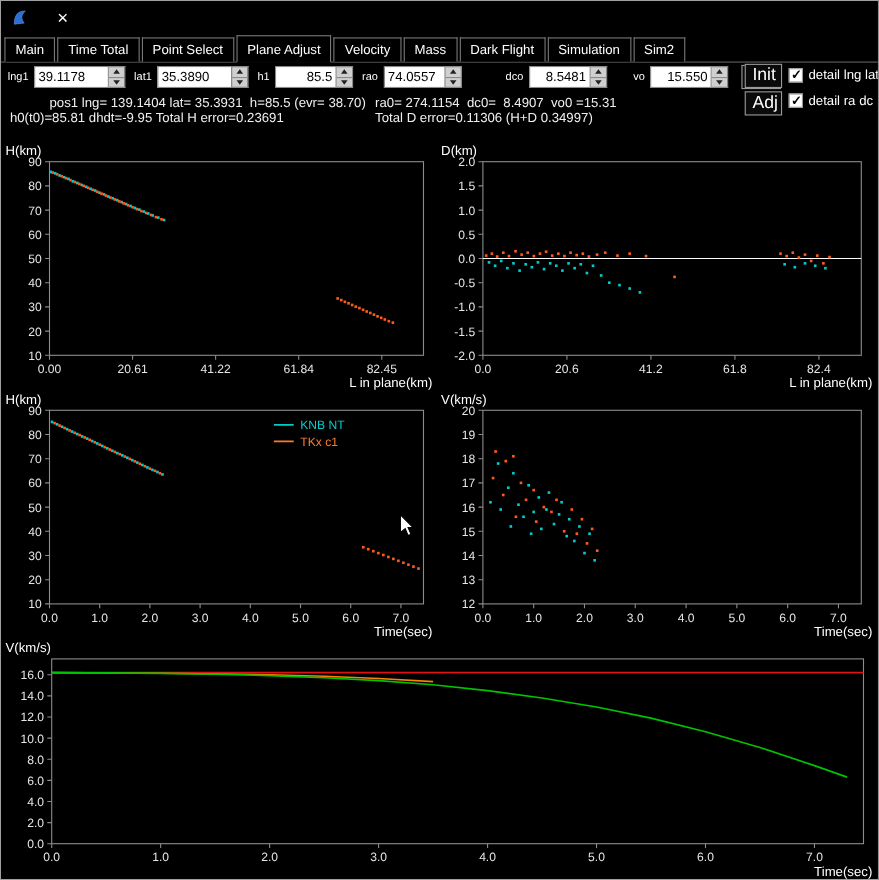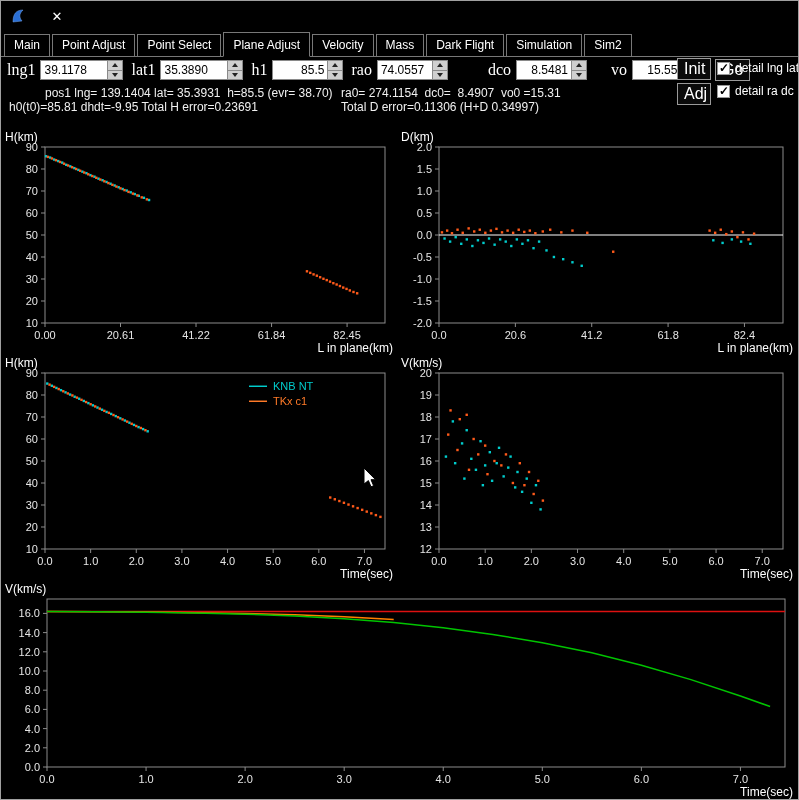--- a/index.html
+++ b/index.html
@@ -10,21 +10,21 @@
   .title-text{flex:1;color:#f0f0f0;}
   .close-btn{width:46px;height:30px;display:flex;align-items:center;justify-content:center;font-size:13px;color:#fff;cursor:default;}
   .tabs{position:absolute;top:30px;left:0;right:0;height:26px;display:flex;align-items:flex-end;padding-left:3px;border-bottom:1px solid #787878;background:#000;}
   .tab{font-size:12px;padding:3px 9px 4px;border:1px solid #787878;border-bottom:none;margin-right:2px;background:#000;color:#ffffff;white-space:nowrap;}
   .tab.checked{padding-top:5px;margin-bottom:-1px;border-bottom:1px solid #000;z-index:2;}
   .header{position:absolute;top:56px;left:0;right:0;height:58px;background:#000;}
   .fieldrow{position:absolute;left:6px;top:2px;display:flex;align-items:center;}
   .fgroup{display:flex;align-items:center;margin-right:8px;}
   .gap-dco{margin-left:32px;}
   .gap-vo{margin-left:16px;}
-  .flabel{font-size:16px;margin-right:5px;white-space:nowrap;font-family:Liberation Serif, serif;}
+  .flabel{font-size:10px;margin-right:5px;white-space:nowrap;}
   .finput{height:20px;border:1px solid #8a8a8a;background:#fff;color:#000;font-size:12px;font-family:inherit;padding:0 3px;}
   .w52{width:68px;}.w56{width:56px;}.ta-r{text-align:right;padding-left:12px;}
   .spin{display:flex;flex-direction:column;width:15px;height:20px;border:1px solid #8a8a8a;border-left:none;}
   .sbtn{flex:1;background:#cfcfcf;display:flex;align-items:center;justify-content:center;}
   .sbtn + .sbtn{border-top:1px solid #8a8a8a;}
   .tri-up{width:0;height:0;border-left:3px solid transparent;border-right:3px solid transparent;border-bottom:4px solid #222;}
   .tri-down{width:0;height:0;border-left:3px solid transparent;border-right:3px solid transparent;border-top:4px solid #222;}
   .btn{background:#0a0a0a;color:#fff;border:1px solid #9a9a9a;font-size:16px;font-family:inherit;height:22px;padding:0 6px;white-space:nowrap;}
   .btn-go{margin-left:4px;}
   .btn-init{position:absolute;left:676px;top:1px;width:34px;}
@@ -48,21 +48,21 @@
 
   <div class="titlebar">
     <svg class="app-icon" viewBox="0 0 16 16">
       <path d="M3,14 C3,6 6,2 13,2 C9,6 9,9 12,13 Z" fill="#2a6fd6" stroke="#6ea0e8" stroke-width="0.5"></path>
     </svg>
     <span class="close-btn">✕</span>
   </div>
 
   <div class="tabs">
     <div class="tab">Main</div>
-    <div class="tab">Point Adjust</div>
+    <div class="tab">Time Total</div>
     <div class="tab">Point Select</div>
     <div class="tab checked">Plane Adjust</div>
     <div class="tab">Velocity</div>
     <div class="tab">Mass</div>
     <div class="tab">Dark Flight</div>
     <div class="tab">Simulation</div>
     <div class="tab">Sim2</div>
   </div>
 
   <div class="header">

